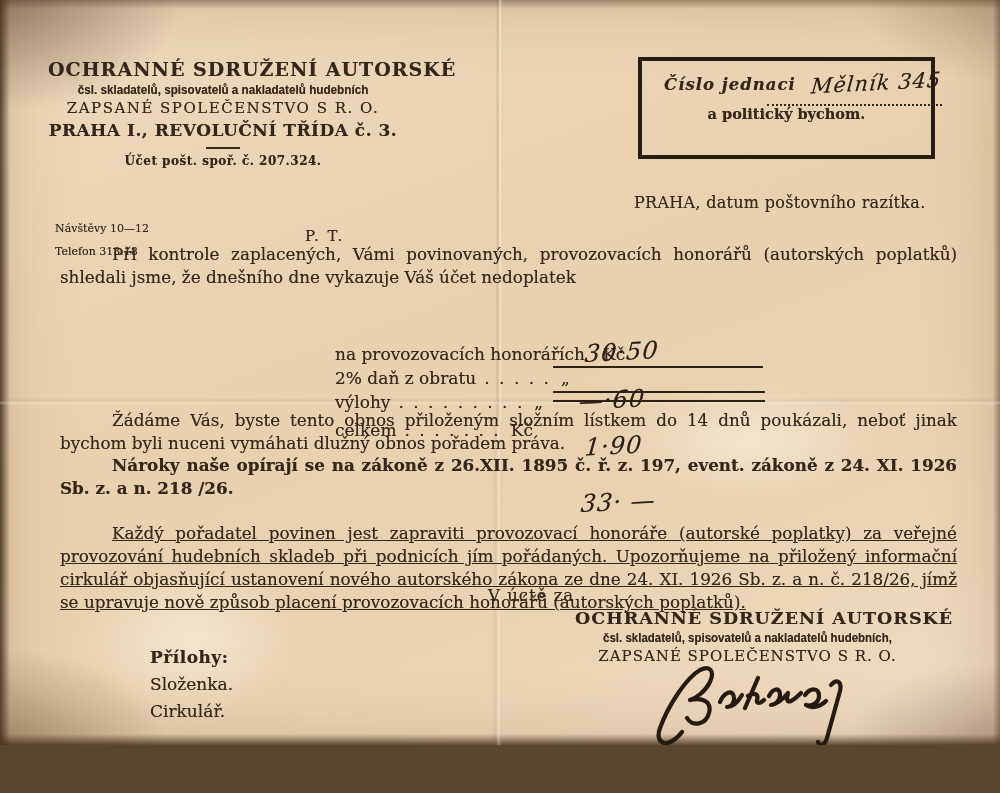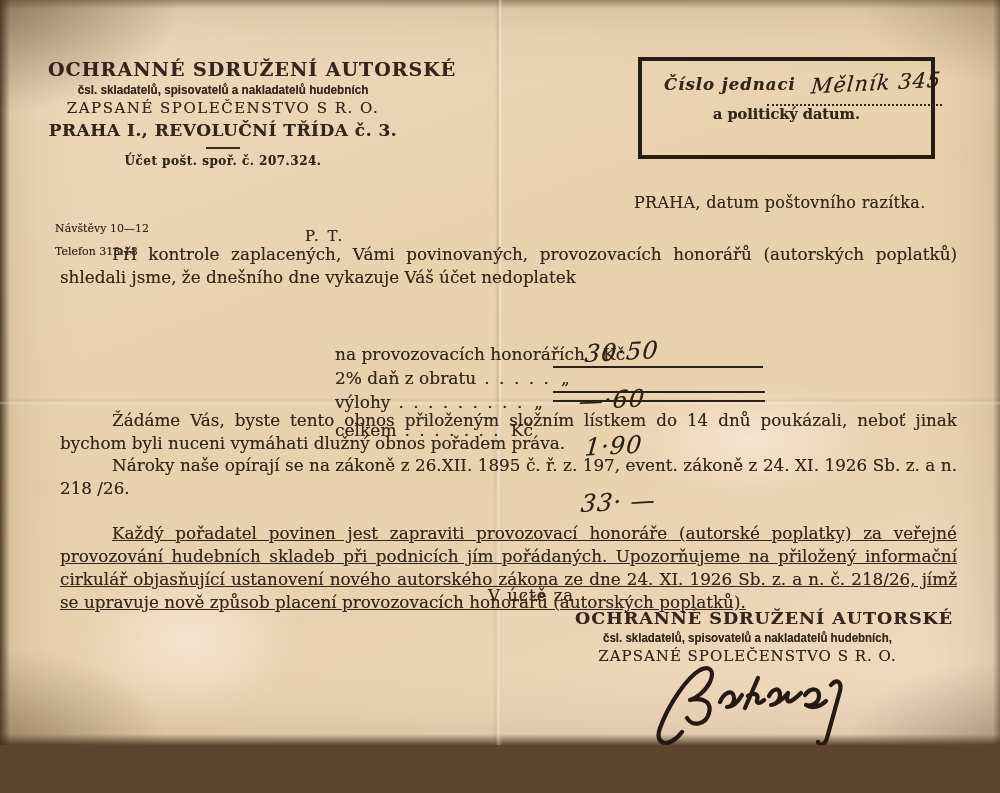--- a/index.html
+++ b/index.html
@@ -56,21 +56,21 @@
     transform:rotate(-3deg) skewX(-8deg);letter-spacing:1px;
   }
 
   .dateline{left:634px;top:193px;font-size:16px;letter-spacing:0.3px;white-space:nowrap;}
 
   .salutation{left:305px;top:227px;font-size:15px;letter-spacing:2px;}
 
   .para{left:60px;width:897px;font-size:16.8px;line-height:23px;text-align:justify;text-indent:52px;margin:0;}
   .p1{top:243px;}
   .p2{top:409px;}
-  .p3{top:454px;}
+  .p3{top:454px;font-weight:bold;}
   .p4{top:522px;text-decoration:underline;}
 
   
   .charges{left:335px;top:299px;width:440px;font-size:17px;}
   .charge-row{position:absolute;left:0;white-space:nowrap;margin-top:44px;}
   .cr0{top:1px;}  .cr1{top:25px;}  .cr2{top:49px;}  .cr3{top:77px;}
   .leader{letter-spacing:2px;margin-left:8px;}
   .currency{margin-left:10px;}
   .amount{position:absolute;font-size:24px;white-space:nowrap;}
   .am0{left:250px;top:-6px;}
@@ -118,21 +118,21 @@
     <div>Telefon 313.18</div>
   </div>
 
   <div class="abs refbox printed">
     <div class="ref-dots"></div>
     <div class="ref-line">
       <span class="ref-label">Číslo jednaci</span>
       <span class="ref-hand handwriting">Mělník 345</span>
     </div>
     <div class="ref-note">
-      <div>a politický datum.</div>
+      <div>a politický bychom.</div>
     </div>
   </div>
 
   <div class="abs dateline printed">PRAHA, datum poštovního razítka.</div>
 
   <div class="abs salutation printed">P. T.</div>
 
   <p class="abs para p1 printed">Při kontrole zaplacených, Vámi povinovaných, provozovacích honorářů (autorských poplatků) shledali jsme, že dnešního dne vykazuje Váš účet nedoplatek</p>
 
   <div class="abs charges printed">
@@ -175,14 +175,19 @@
 
       <path d="M72,44 C76,34 85,31 86,39 C87,45 83,49 79,49 C85,49 90,44 94,37"></path>
       <path d="M97,50 L110,20 M100,38 C106,34 111,36 109,42 C108,46 112,46 116,42"></path>
       <path d="M121,38 C125,30 132,29 132,37 C132,43 127,47 123,47 C129,46 136,40 140,35 C138,41 139,45 143,43 C147,41 151,37 153,35"></path>
 
       <path d="M157,37 C163,29 171,30 171,38 C171,45 163,49 158,47 C164,51 172,49 178,43"></path>
       <path d="M183,27 C189,20 194,24 192,33 L179,80 C177,87 172,89 170,84"></path>
     </g>
   </svg>
 
+  <div class="abs enclosures printed">
+    <div class="enc-title">Přílohy:</div>
+    <div>Složenka.</div>
+    <div>Cirkulář.</div>
+  </div>
 
 </div>
 
 </body></html>

